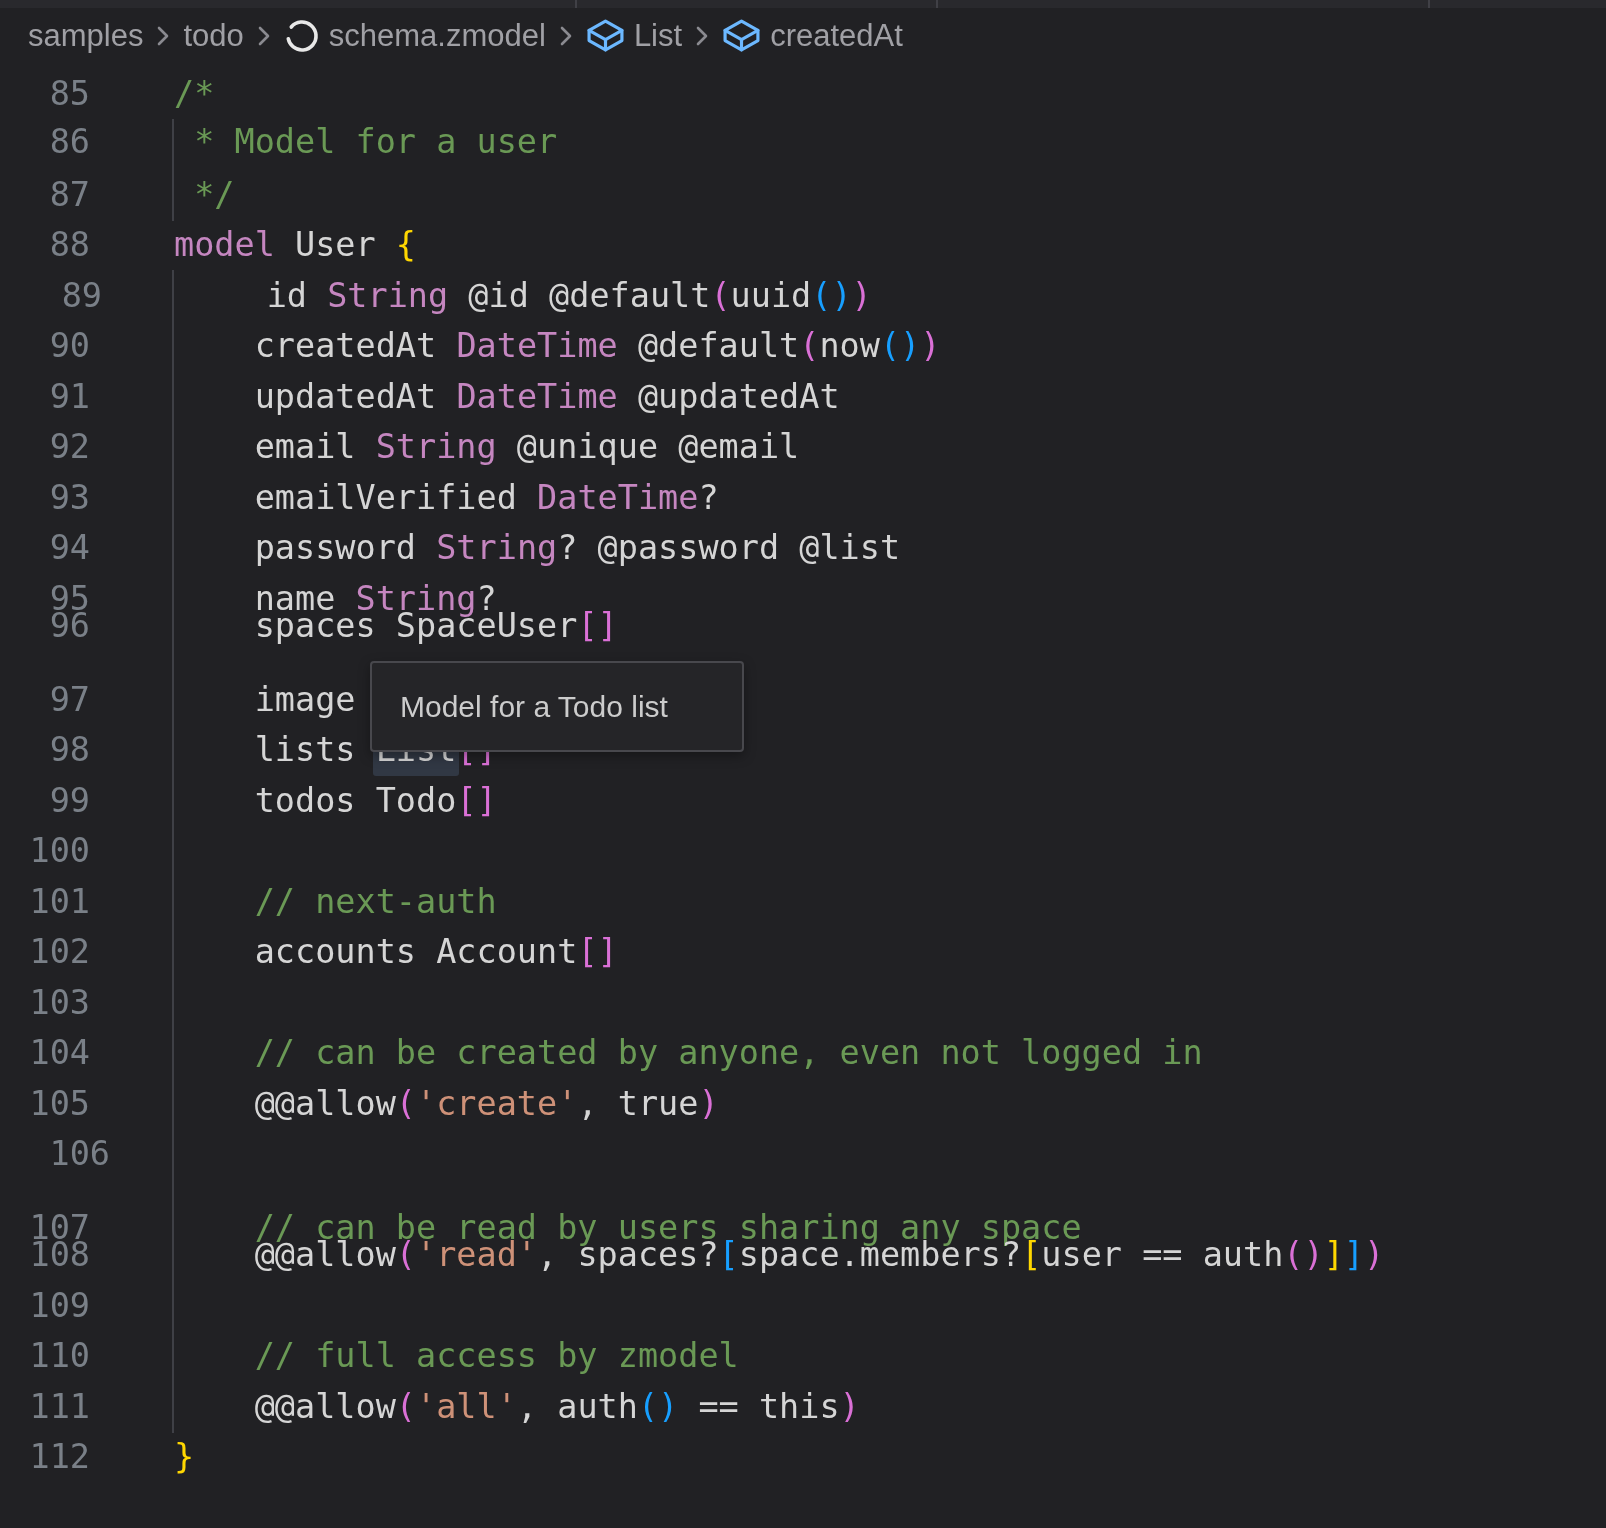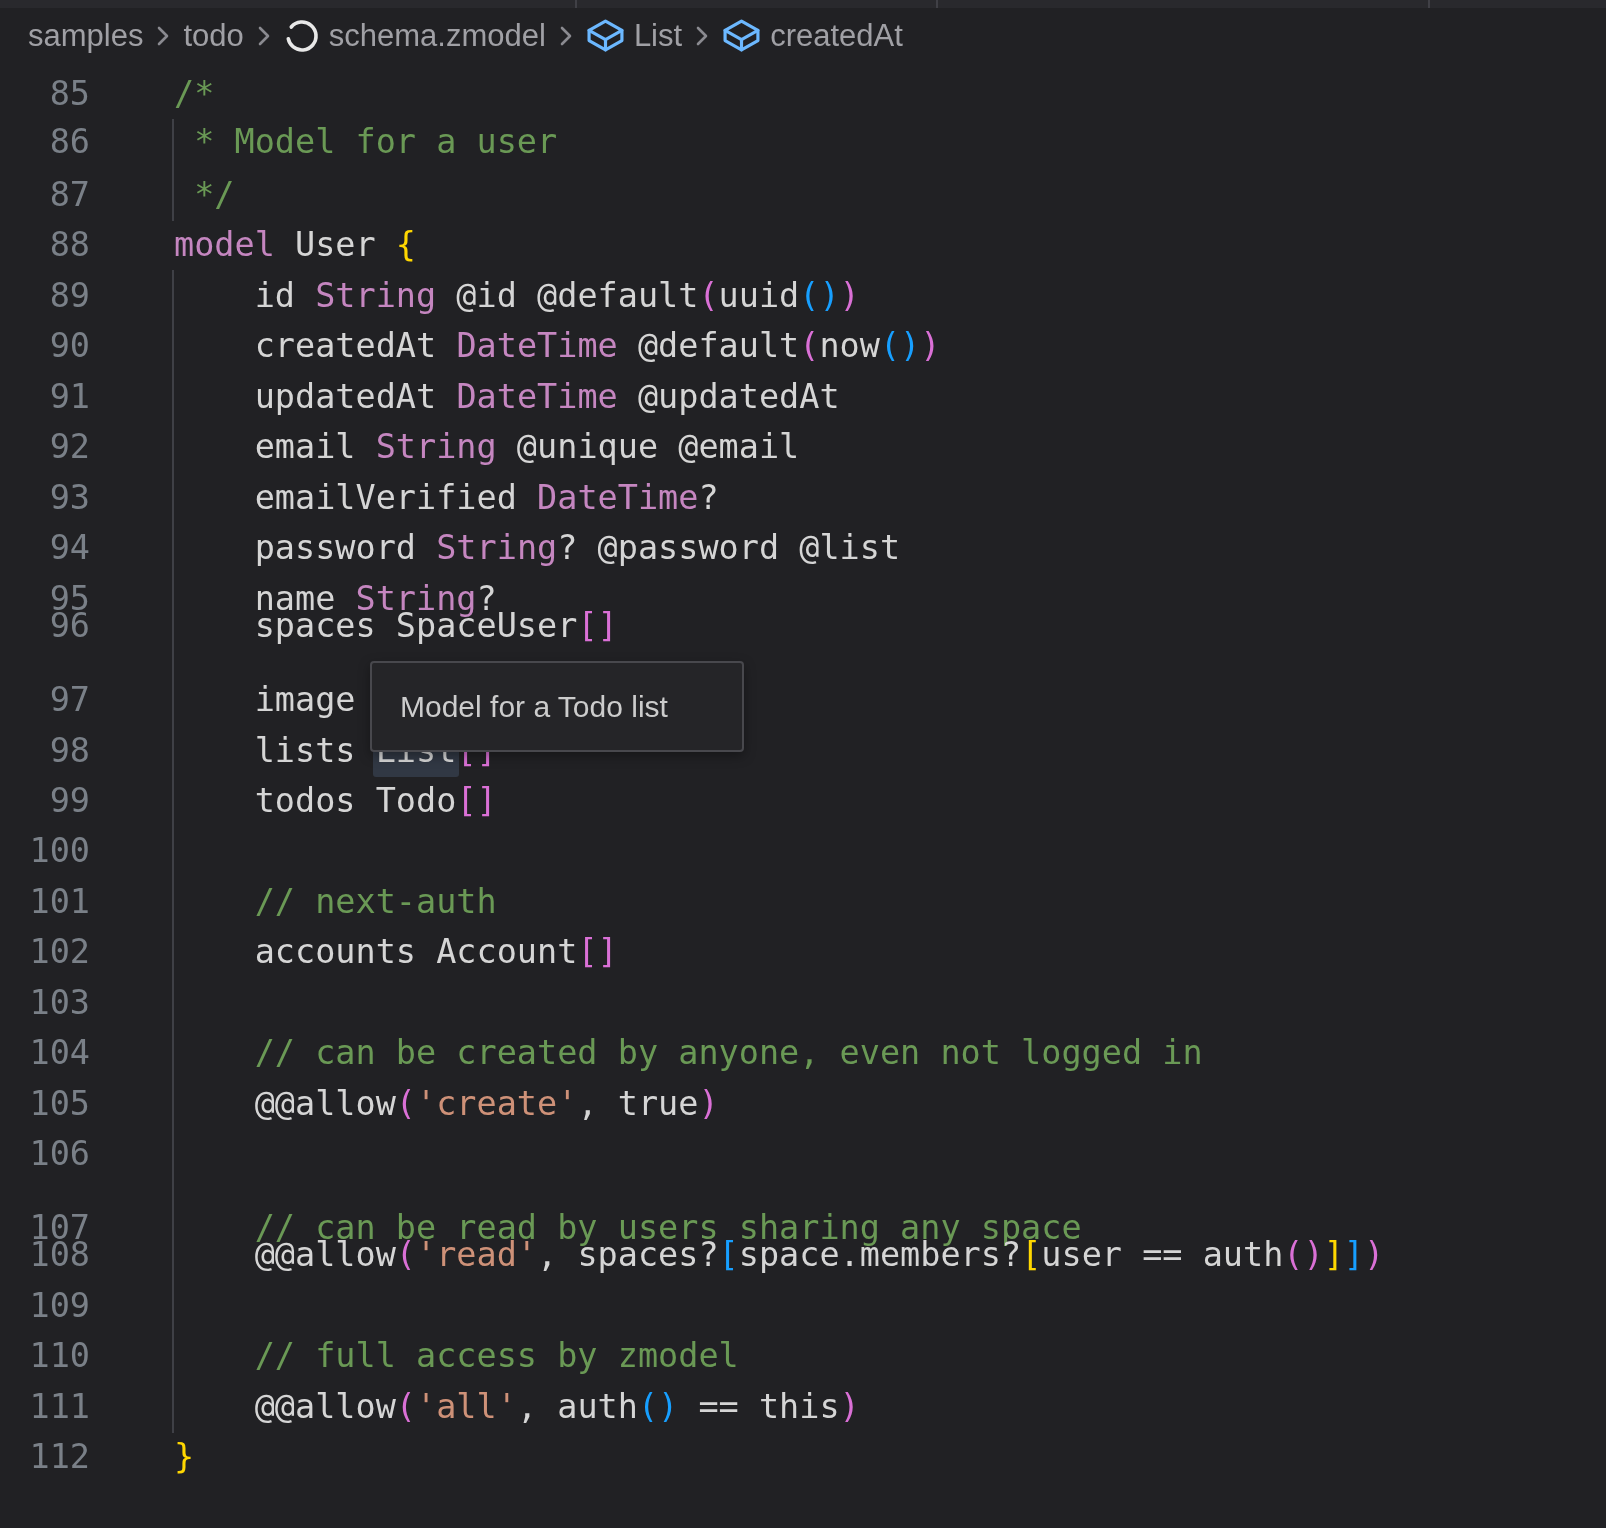--- a/index.html
+++ b/index.html
@@ -124,38 +124,38 @@
           </svg>
         </span>
         <span>createdAt</span>
       </span>
     </div>
   <div class="editor" id="editor">
       <div class="line" style="top: 4.75px;"><span class="num">85</span><span class="code"><span class="c-comment">/*</span></span></div>
       <div class="line" style="top: 53px; align-items: center;"><span class="num">86</span><span class="code"><span class="c-comment"> * Model for a user</span></span></div>
       <div class="line" style="top: 105.75px;"><span class="num">87</span><span class="code"><span class="c-comment"> */</span></span></div>
       <div class="line" style="top: 156.25px;"><span class="num">88</span><span class="code"><span class="c-type">model</span><span class="c-fg"> User </span><span class="c-b1">{</span></span></div>
-      <div class="line" style="top: 206.75px;"><span class="num">89</span><span class="code"><span class="c-fg">    id </span><span class="c-type">String</span><span class="c-fg"> @id @default</span><span class="c-b2">(</span><span class="c-fg">uuid</span><span class="c-b3">()</span><span class="c-b2">)</span></span></div>
+      <div class="line" style="top: 206.75px; margin-left: 12px;"><span class="num">89</span><span class="code"><span class="c-fg">    id </span><span class="c-type">String</span><span class="c-fg"> @id @default</span><span class="c-b2">(</span><span class="c-fg">uuid</span><span class="c-b3">()</span><span class="c-b2">)</span></span></div>
       <div class="line" style="top: 257.25px;"><span class="num">90</span><span class="code"><span class="c-fg">    createdAt </span><span class="c-type">DateTime</span><span class="c-fg"> @default</span><span class="c-b2">(</span><span class="c-fg">now</span><span class="c-b3">()</span><span class="c-b2">)</span></span></div>
       <div class="line" style="top: 307.75px;"><span class="num">91</span><span class="code"><span class="c-fg">    updatedAt </span><span class="c-type">DateTime</span><span class="c-fg"> @updatedAt</span></span></div>
       <div class="line" style="top: 358.25px;"><span class="num">92</span><span class="code"><span class="c-fg">    email </span><span class="c-type">String</span><span class="c-fg"> @unique @email</span></span></div>
       <div class="line" style="top: 408.75px;"><span class="num">93</span><span class="code"><span class="c-fg">    emailVerified </span><span class="c-type">DateTime</span><span class="c-fg">?</span></span></div>
       <div class="line" style="top: 459.25px;"><span class="num">94</span><span class="code"><span class="c-fg">    password </span><span class="c-type">String</span><span class="c-fg">? @password @list</span></span></div>
       <div class="line" style="top: 509.75px;"><span class="num">95</span><span class="code"><span class="c-fg">    name </span><span class="c-type">String</span><span class="c-fg">?</span></span></div>
       <div class="line" style="top: 537px;"><span class="num">96</span><span class="code"><span class="c-fg">    spaces SpaceUser</span><span class="c-b2">[]</span></span></div>
       <div class="line" style="top: 610.75px;"><span class="num">97</span><span class="code"><span class="c-fg">    image</span></span></div>
-      <div class="line" style="top: 661.25px; align-items: center;"><span class="num">98</span><span class="code"><span class="c-fg">    lists </span><span class="c-fg hl">List</span><span class="c-b2">[]</span></span></div>
+      <div class="line" style="top: 661.25px;"><span class="num">98</span><span class="code"><span class="c-fg">    lists </span><span class="c-fg hl">List</span><span class="c-b2">[]</span></span></div>
       <div class="line" style="top: 711.75px;"><span class="num">99</span><span class="code"><span class="c-fg">    todos Todo</span><span class="c-b2">[]</span></span></div>
       <div class="line" style="top: 762.25px;"><span class="num">100</span><span class="code"></span></div>
       <div class="line" style="top: 812.75px;"><span class="num">101</span><span class="code"><span class="c-comment">    // next-auth</span></span></div>
       <div class="line" style="top: 863.25px;"><span class="num">102</span><span class="code"><span class="c-fg">    accounts Account</span><span class="c-b2">[]</span></span></div>
       <div class="line" style="top: 913.75px;"><span class="num">103</span><span class="code"></span></div>
       <div class="line" style="top: 964.25px;"><span class="num">104</span><span class="code"><span class="c-comment">    // can be created by anyone, even not logged in</span></span></div>
       <div class="line" style="top: 1014.75px;"><span class="num">105</span><span class="code"><span class="c-fg">    @@allow</span><span class="c-b2">(</span><span class="c-str">'create'</span><span class="c-fg">, true</span><span class="c-b2">)</span></span></div>
-      <div class="line" style="top: 1065.25px;"><span class="num">106</span><span class="code"></span></div>
+      <div class="line" style="top: 1065.25px; padding-left: 20px;"><span class="num">106</span><span class="code"></span></div>
       <div class="line" style="top: 1138px; align-items: flex-end;"><span class="num">107</span><span class="code"><span class="c-comment">    // can be read by users sharing any space</span></span></div>
       <div class="line" style="top: 1166.25px;"><span class="num">108</span><span class="code"><span class="c-fg">    @@allow</span><span class="c-b2">(</span><span class="c-str">'read'</span><span class="c-fg">, spaces?</span><span class="c-b3">[</span><span class="c-fg">space.members?</span><span class="c-b1">[</span><span class="c-fg">user == auth</span><span class="c-b2">(</span><span class="c-b2">)</span><span class="c-b1">]</span><span class="c-b3">]</span><span class="c-b2">)</span></span></div>
       <div class="line" style="top: 1216.75px;"><span class="num">109</span><span class="code"></span></div>
       <div class="line" style="top: 1267.25px;"><span class="num">110</span><span class="code"><span class="c-comment">    // full access by zmodel</span></span></div>
       <div class="line" style="top: 1317.75px;"><span class="num">111</span><span class="code"><span class="c-fg">    @@allow</span><span class="c-b2">(</span><span class="c-str">'all'</span><span class="c-fg">, auth</span><span class="c-b3">()</span><span class="c-fg"> == this</span><span class="c-b2">)</span></span></div>
       <div class="line" style="top: 1368.25px;"><span class="num">112</span><span class="code"><span class="c-b1">}</span></span></div>
       <div class="guide" style="left: 172px; top: 55px; height: 102px;"></div>
       <div class="guide" style="left: 172px; top: 206px; height: 1163px;"></div>
     </div>
   <div class="tooltip">

